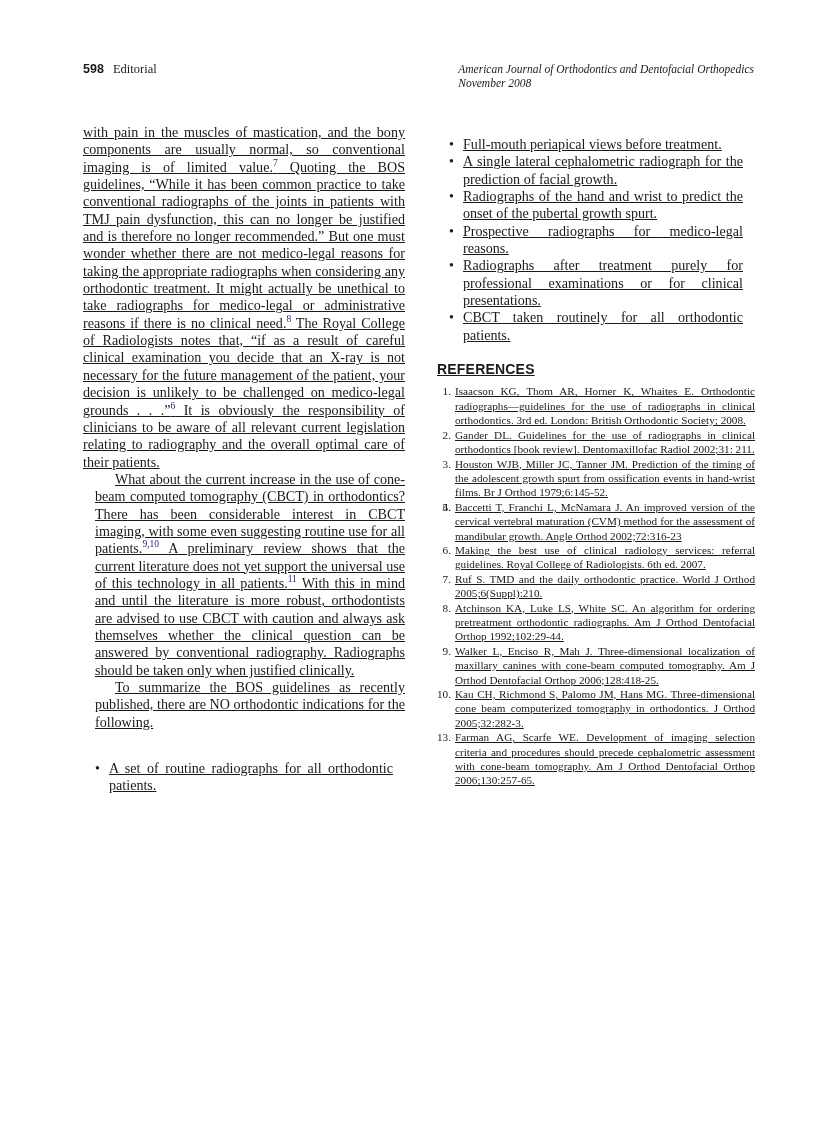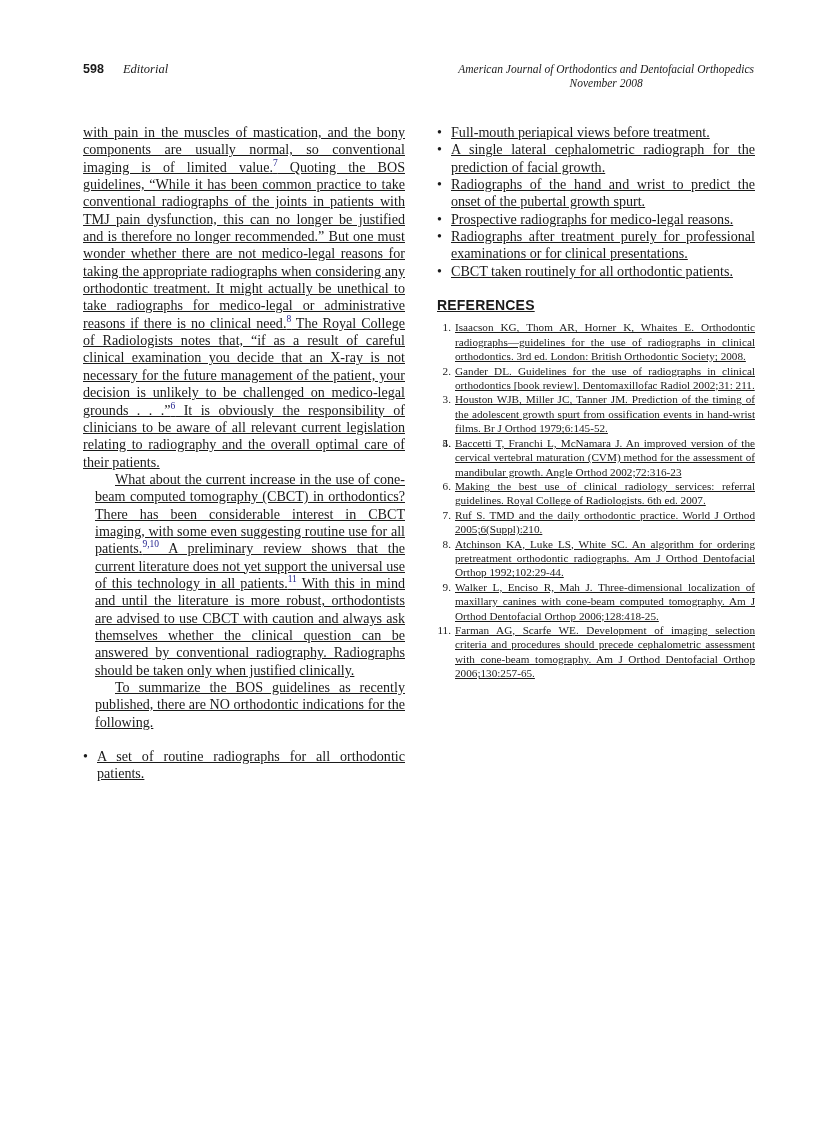--- a/index.html
+++ b/index.html
@@ -1,28 +1,28 @@
 <!DOCTYPE html>
 <html><head>
 <meta charset="utf-8">
 <style>
   html, body { margin:0; padding:0; background:#ffffff; }
   body { width:838px; height:1122px; position:relative; overflow:hidden;
          font-family:"Liberation Serif","DejaVu Serif",serif; color:#1a1a1a; }
   .hdr-left { position:absolute; left:83px; top:62px; font-size:12.5px; }
-  .hdr-left .pg { font-family:"Liberation Sans","DejaVu Sans",sans-serif; font-weight:bold; font-size:12.5px; margin-right:16px; }
-  .hdr-left .sec { font-style:italic; }
-  .hdr-right { position:absolute; right:84px; top:62px; text-align:center; font-style:italic; font-size:11.5px; line-height:14px; }
+  .hdr-left .pg { font-family:"Liberation Sans","DejaVu Sans",sans-serif; font-weight:bold; font-size:12.5px; margin-right:6px; }
+  .hdr-left .sec { }
+  .hdr-right { position:absolute; right:84px; top:62px; text-align:left; font-style:italic; font-size:11.5px; line-height:14px; }
   .col { position:absolute; top:124px; font-size:14.1px; line-height:17.35px; text-align:justify;text-decoration:underline; }
   .col-left { left:83px; width:322px; }
   .col-right { left:437px; width:318px; }
   p { margin:0; }
   p.indent { text-indent:20px;margin-left:12px; }
   sup { color:#1c1c8c; font-size:9.5px; line-height:0; vertical-align:6px; }
-  ul.bul { list-style:none; margin:0; padding:0; }
+  ul.bul { list-style:none; margin:12px; padding:0; }
   ul.bul li { position:relative; padding-left:14px; }
   ul.bul li::before { content:"\2022"; position:absolute; left:0; top:0; font-size:14px; }
   .gap { height:17px; }
   .refs-h { font-family:"Liberation Sans","DejaVu Sans",sans-serif; font-weight:bold; font-size:14px; letter-spacing:0.2px; margin-top:17px; margin-bottom:6px; }
   ol.refs { list-style:none; margin:0; padding:0; font-size:11.2px; line-height:14.4px; }
   ol.refs li { position:relative; padding-left:18px; }
   ol.refs li .num { position:absolute; left:0; width:14px; text-align:right; }
   ol.refs li.dbl { padding-left:18px; }
   ol.refs li.dbl .num { left:-4px; width:18px; }
 </style>
@@ -61,15 +61,16 @@
   <ol class="refs">
     <li><span class="num">1.</span><span>Isaacson KG, Thom AR, Horner K, Whaites E. Orthodontic radiographs—guidelines for the use of radiographs in clinical orthodontics. 3rd ed. London: British Orthodontic Society; 2008.</span></li>
     <li><span class="num">2.</span><span>Gander DL. Guidelines for the use of radiographs in clinical orthodontics [book review]. Dentomaxillofac Radiol 2002;31: 211.</span></li>
     <li><span class="num">3.</span><span>Houston WJB, Miller JC, Tanner JM. Prediction of the timing of the adolescent growth spurt from ossification events in hand-wrist films. Br J Orthod 1979;6:145-52.</span></li>
     <li><span class="num">4.</span></li>
     <li><span class="num">5.</span><span>Baccetti T, Franchi L, McNamara J. An improved version of the cervical vertebral maturation (CVM) method for the assessment of mandibular growth. Angle Orthod 2002;72:316-23</span></li>
     <li><span class="num">6.</span><span>Making the best use of clinical radiology services: referral guidelines. Royal College of Radiologists. 6th ed. 2007.</span></li>
     <li><span class="num">7.</span><span>Ruf S. TMD and the daily orthodontic practice. World J Orthod 2005;6(Suppl):210.</span></li>
     <li><span class="num">8.</span><span>Atchinson KA, Luke LS, White SC. An algorithm for ordering pretreatment orthodontic radiographs. Am J Orthod Dentofacial Orthop 1992;102:29-44.</span></li>
     <li><span class="num">9.</span><span>Walker L, Enciso R, Mah J. Three-dimensional localization of maxillary canines with cone-beam computed tomography. Am J Orthod Dentofacial Orthop 2006;128:418-25.</span></li>
-    <li class="dbl"><span class="num">11.</span><span>Farman AG, Scarfe WE. Development of imaging selection criteria and procedures should precede cephalometric assessment with cone-beam tomography. Am J Orthod Dentofacial Orthop 2006;130:257-65.</span></li>
+    <li class="dbl"><span class="num">10.</span><span>Kau CH, Richmond S, Palomo JM, Hans MG. Three-dimensional cone beam computerized tomography in orthodontics. J Orthod 2005;32:282-3.</span></li>
+    <li class="dbl"><span class="num">13.</span><span>Farman AG, Scarfe WE. Development of imaging selection criteria and procedures should precede cephalometric assessment with cone-beam tomography. Am J Orthod Dentofacial Orthop 2006;130:257-65.</span></li>
   </ol>
 </div>
 
 </body></html>

